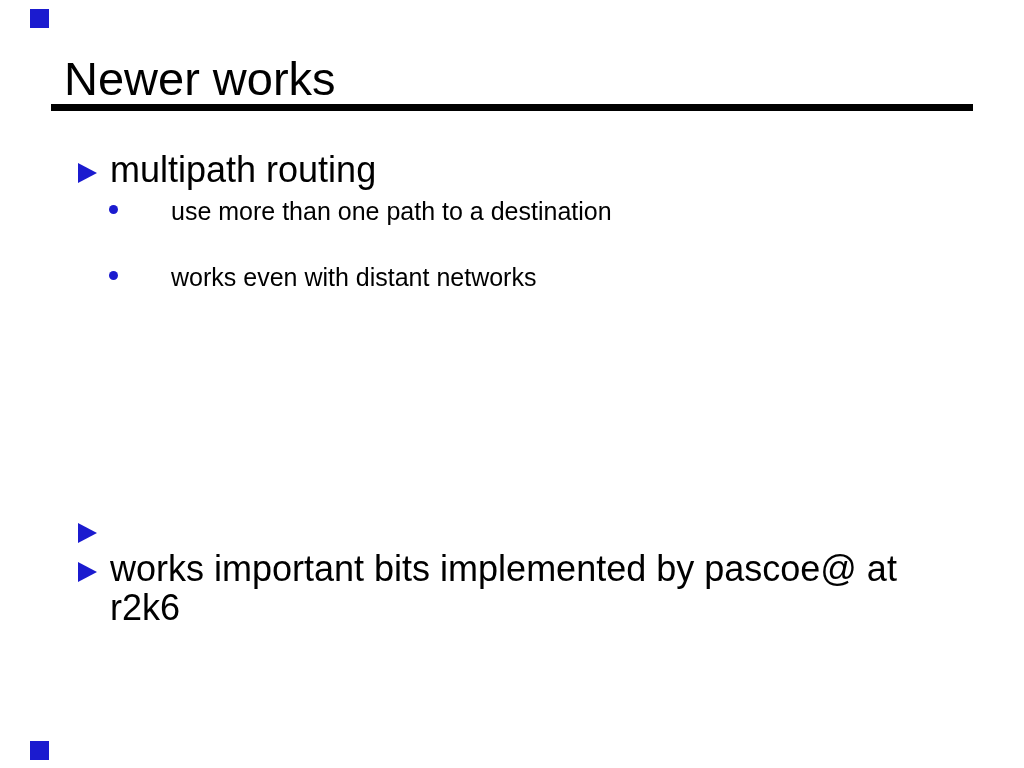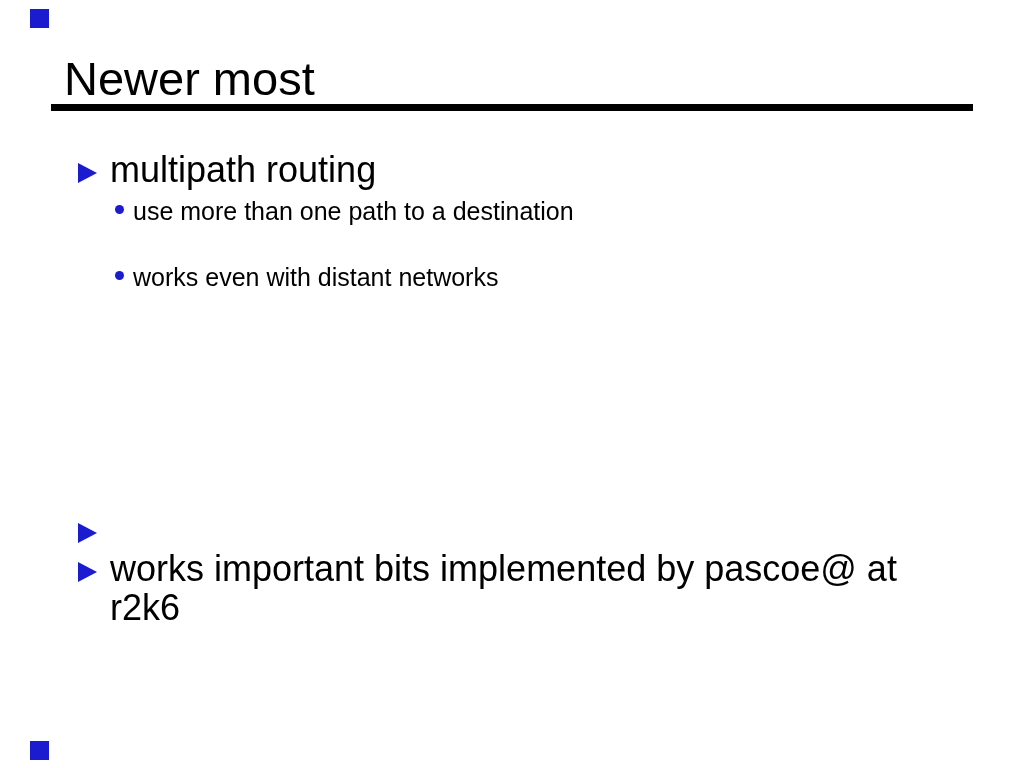--- a/index.html
+++ b/index.html
@@ -52,21 +52,21 @@
     width: 19px;
     height: 20px;
   }
   .bullet-text {
     margin-left: 110px;
     font-size: 36px;
     line-height: 39px;
     max-width: 830px;
   }
 
-  .sub-row { position: absolute; left: 6px; }
+  .sub-row { position: absolute; left: 0; padding-left: 44px; }
   .sub-row .dot {
     position: absolute;
     left: 109px;
     top: 9px;
     width: 9px;
     height: 9px;
     border-radius: 50%;
     background: #1b1bcf;
   }
   .sub-text {
@@ -96,21 +96,21 @@
   .r4 { top: 549px; }
 </style>
 </head>
 <body>
 
 <div class="slide">
 
   <div class="corner-square top"></div>
   <div class="corner-square bottom"></div>
 
-  <div class="title">Newer most</div>
+  <div class="title">Newer works</div>
   <div class="title-rule"></div>
 
   <div class="bullet-row r1">
     <svg class="tri" viewBox="0 0 19 20" xmlns="http://www.w3.org/2000/svg">
         <polygon points="0,0 19,10 0,20" fill="#1b1bcf"></polygon>
       </svg>
     <div class="bullet-text">multipath routing</div>
   </div>
 
   <div class="sub-row s1">

